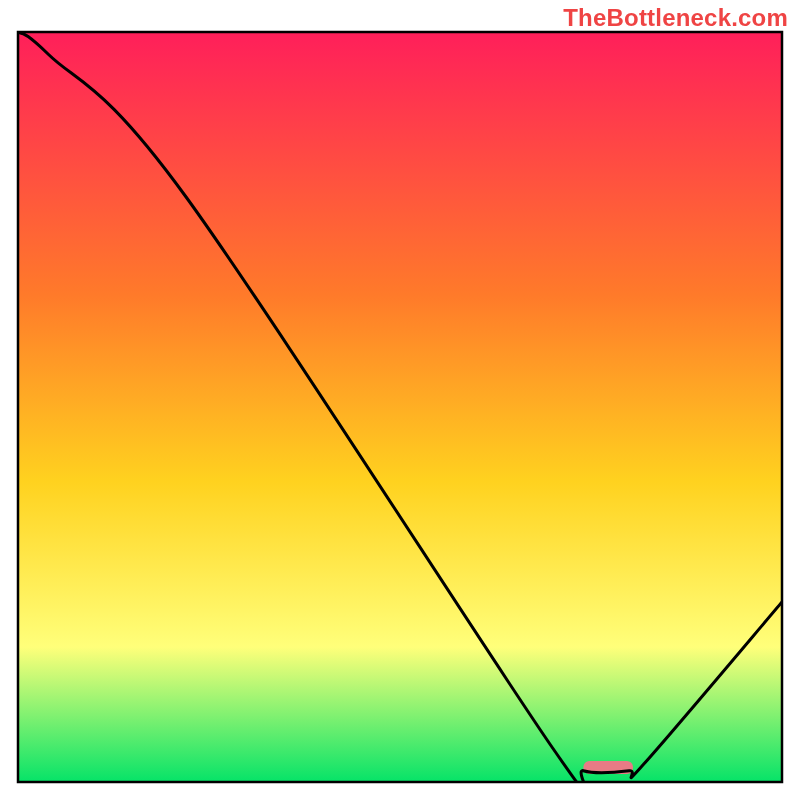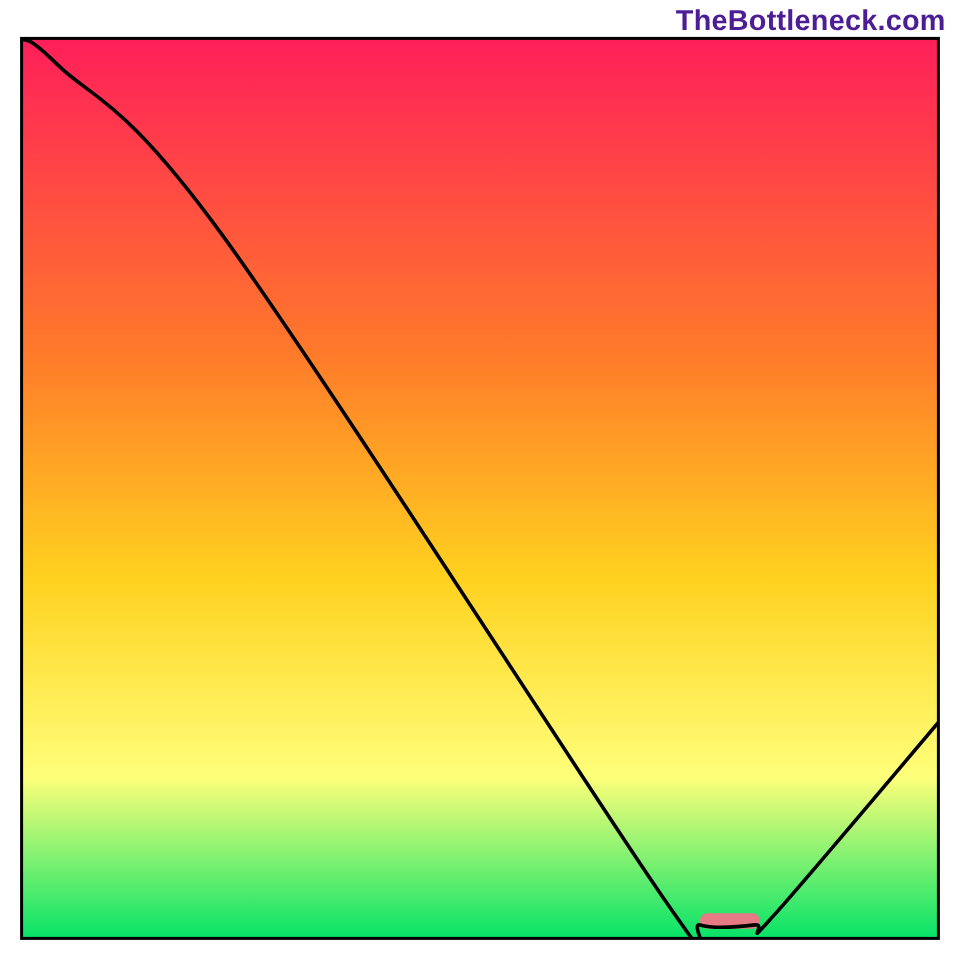--- a/index.html
+++ b/index.html
@@ -15,21 +15,21 @@
     position: relative;
     width: 800px;
     height: 800px;
   }
   .watermark {
     position: absolute;
     top: 4px;
     right: 12px;
     font-size: 24px;
     font-weight: 600;
-    color: #4c1d95;
+    color: #ef4444;
     letter-spacing: 0.2px;
   }
   svg {
     position: absolute;
     left: 0;
     top: 0;
   }
 </style>
 </head>
 <body>

